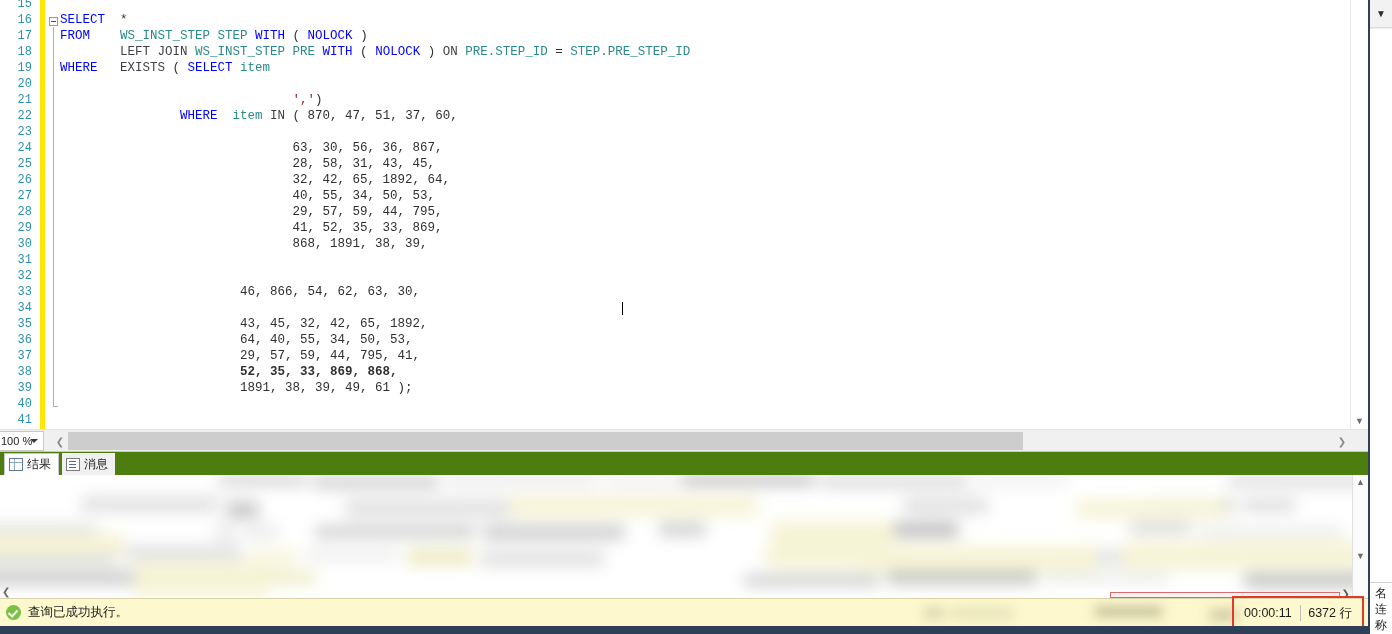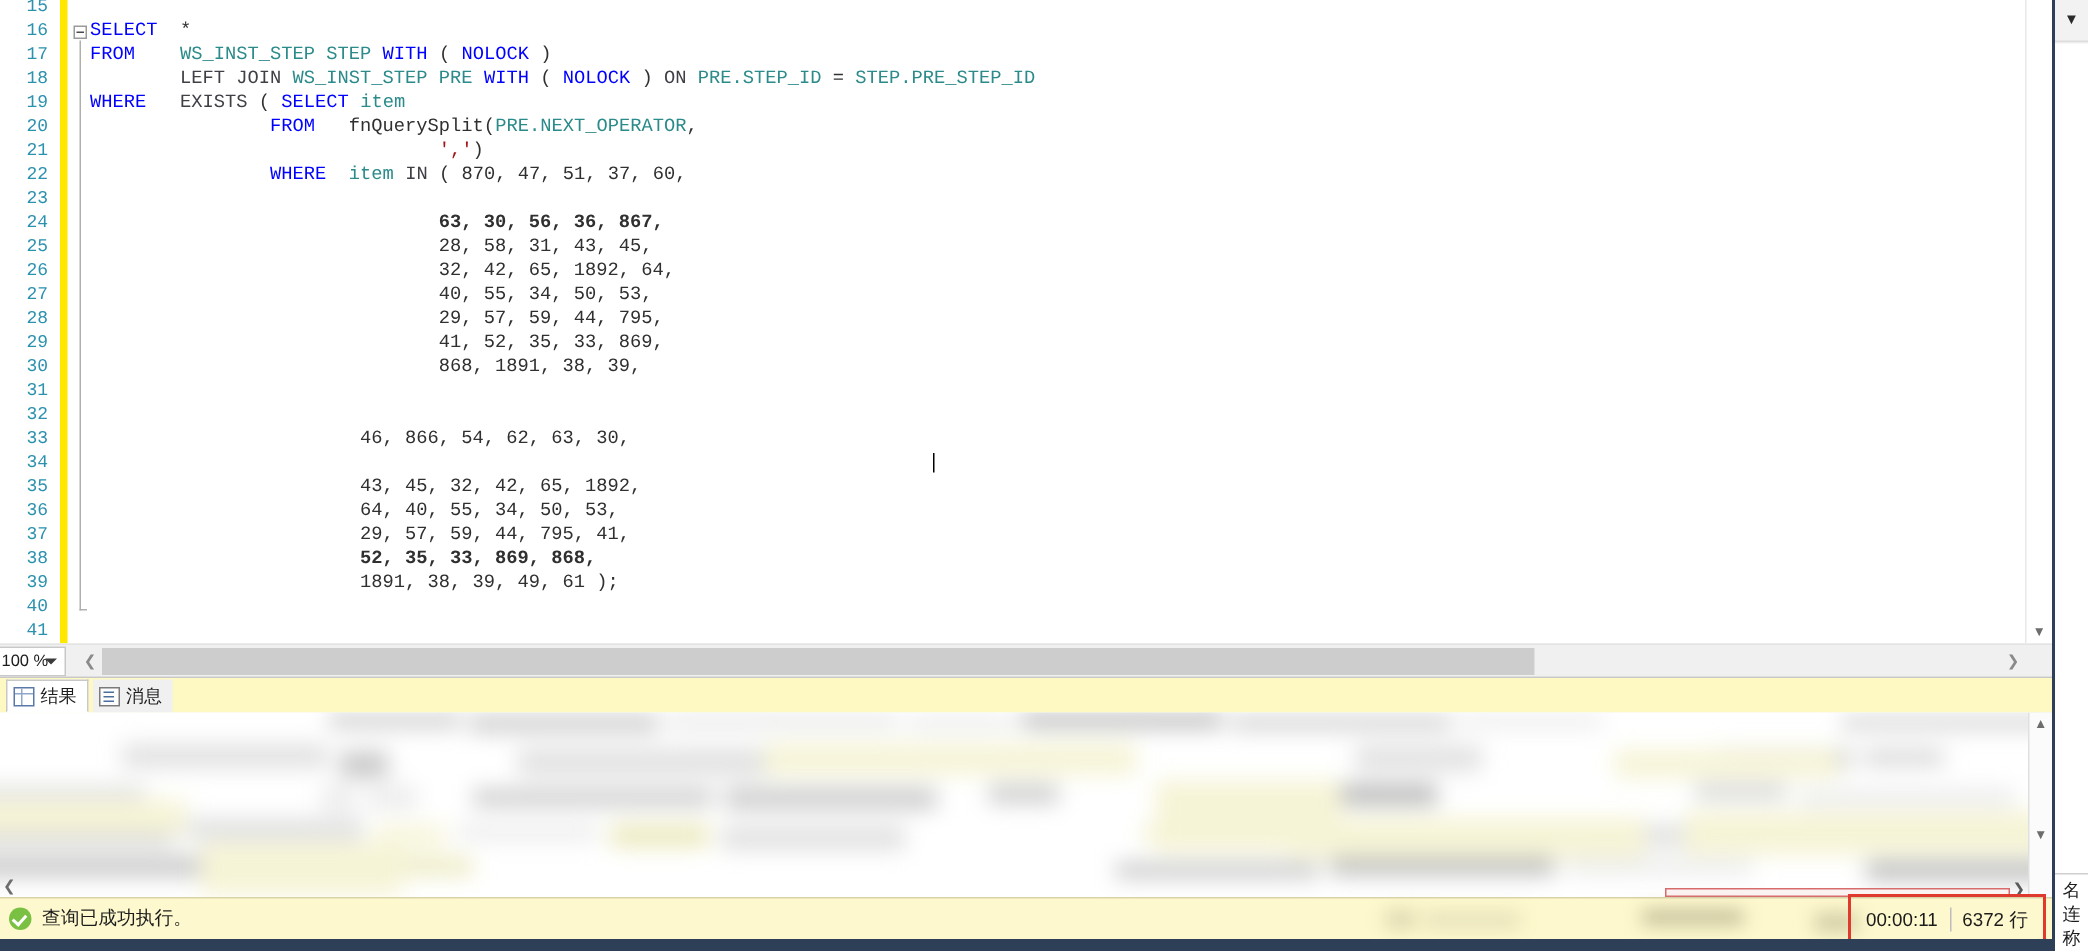--- a/index.html
+++ b/index.html
@@ -189,21 +189,21 @@
     position: absolute;
     left: 0; top: 451px;
     width: 1368px; height: 147px;
     background: #f3f3f3;
     border-top: 1px solid #c8c8c8;
   }
   #tabstrip {
     position: absolute;
     left: 0; top: 0;
     width: 1388px; height: 23px;
-    background: #fef9c3;
+    background: #4d7c0f;
   }
   .rtab {
     position: absolute;
     top: 1px; height: 22px;
     display: flex; align-items: center;
     padding: 0 7px 0 4px;
     font-size: 12px;
     color: #1c1c1c;
     background: #f0f0f0;
   }
@@ -447,24 +447,23 @@
       <div id="fold-box"></div>
       <div id="fold-line"></div>
     </div>
 
     <div id="code-surface">
       <div id="caret" style="top: 302px; left: 562px;"></div>
     <div class="cl" style="top: 12px;"><span class="kw">SELECT</span><span class="pl">  *</span></div>
         <div class="cl" style="top: 28px;"><span class="kw">FROM</span><span class="pl">    </span><span class="tbl">WS_INST_STEP STEP</span><span class="pl"> </span><span class="kw">WITH</span><span class="pl"> ( </span><span class="kw">NOLOCK</span><span class="pl"> )</span></div>
         <div class="cl" style="top: 44px;"><span class="pl">        </span><span class="kwg">LEFT JOIN</span><span class="pl"> </span><span class="tbl">WS_INST_STEP PRE</span><span class="pl"> </span><span class="kw">WITH</span><span class="pl"> ( </span><span class="kw">NOLOCK</span><span class="pl"> ) </span><span class="kwg">ON</span><span class="pl"> </span><span class="tbl">PRE.STEP_ID</span><span class="pl"> = </span><span class="tbl">STEP.PRE_STEP_ID</span></div>
         <div class="cl" style="top: 60px;"><span class="kw">WHERE</span><span class="pl">   </span><span class="kwg">EXISTS</span><span class="pl"> ( </span><span class="kw">SELECT</span><span class="pl"> </span><span class="col">item</span></div>
-        <div class="cl" style="top: 76px;"><span class="pl">                </span><span class="kw">FROM</span><span class="pl">   </span><span class="fn">fnQuerySplit</span><span class="pl">(</span><span class="tbl">PRE.NEXT_OPERATOR</span><span class="pl">,</span></div>
         <div class="cl" style="top: 92px;"><span class="pl">                               </span><span class="str">','</span><span class="pl">)</span></div>
         <div class="cl" style="top: 108px;"><span class="pl">                </span><span class="kw">WHERE</span><span class="pl">  </span><span class="col">item</span><span class="pl"> </span><span class="kwg">IN</span><span class="pl"> ( 870, 47, 51, 37, 60,</span></div>
-        <div class="cl" style="top: 140px; font-weight: bold;"><span class="pl">                               63, 30, 56, 36, 867,</span></div>
+        <div class="cl" style="top: 140px;"><span class="pl">                               63, 30, 56, 36, 867,</span></div>
         <div class="cl" style="top: 156px;"><span class="pl">                               28, 58, 31, 43, 45,</span></div>
         <div class="cl" style="top: 172px;"><span class="pl">                               32, 42, 65, 1892, 64,</span></div>
         <div class="cl" style="top: 188px;"><span class="pl">                               40, 55, 34, 50, 53,</span></div>
         <div class="cl" style="top: 204px;"><span class="pl">                               29, 57, 59, 44, 795,</span></div>
         <div class="cl" style="top: 220px;"><span class="pl">                               41, 52, 35, 33, 869,</span></div>
         <div class="cl" style="top: 236px;"><span class="pl">                               868, 1891, 38, 39,</span></div>
         <div class="cl" style="top: 284px;"><span class="pl">                        46, 866, 54, 62, 63, 30,</span></div>
         <div class="cl" style="top: 316px;"><span class="pl">                        43, 45, 32, 42, 65, 1892,</span></div>
         <div class="cl" style="top: 332px;"><span class="pl">                        64, 40, 55, 34, 50, 53,</span></div>
         <div class="cl" style="top: 348px;"><span class="pl">                        29, 57, 59, 44, 795, 41,</span></div>

